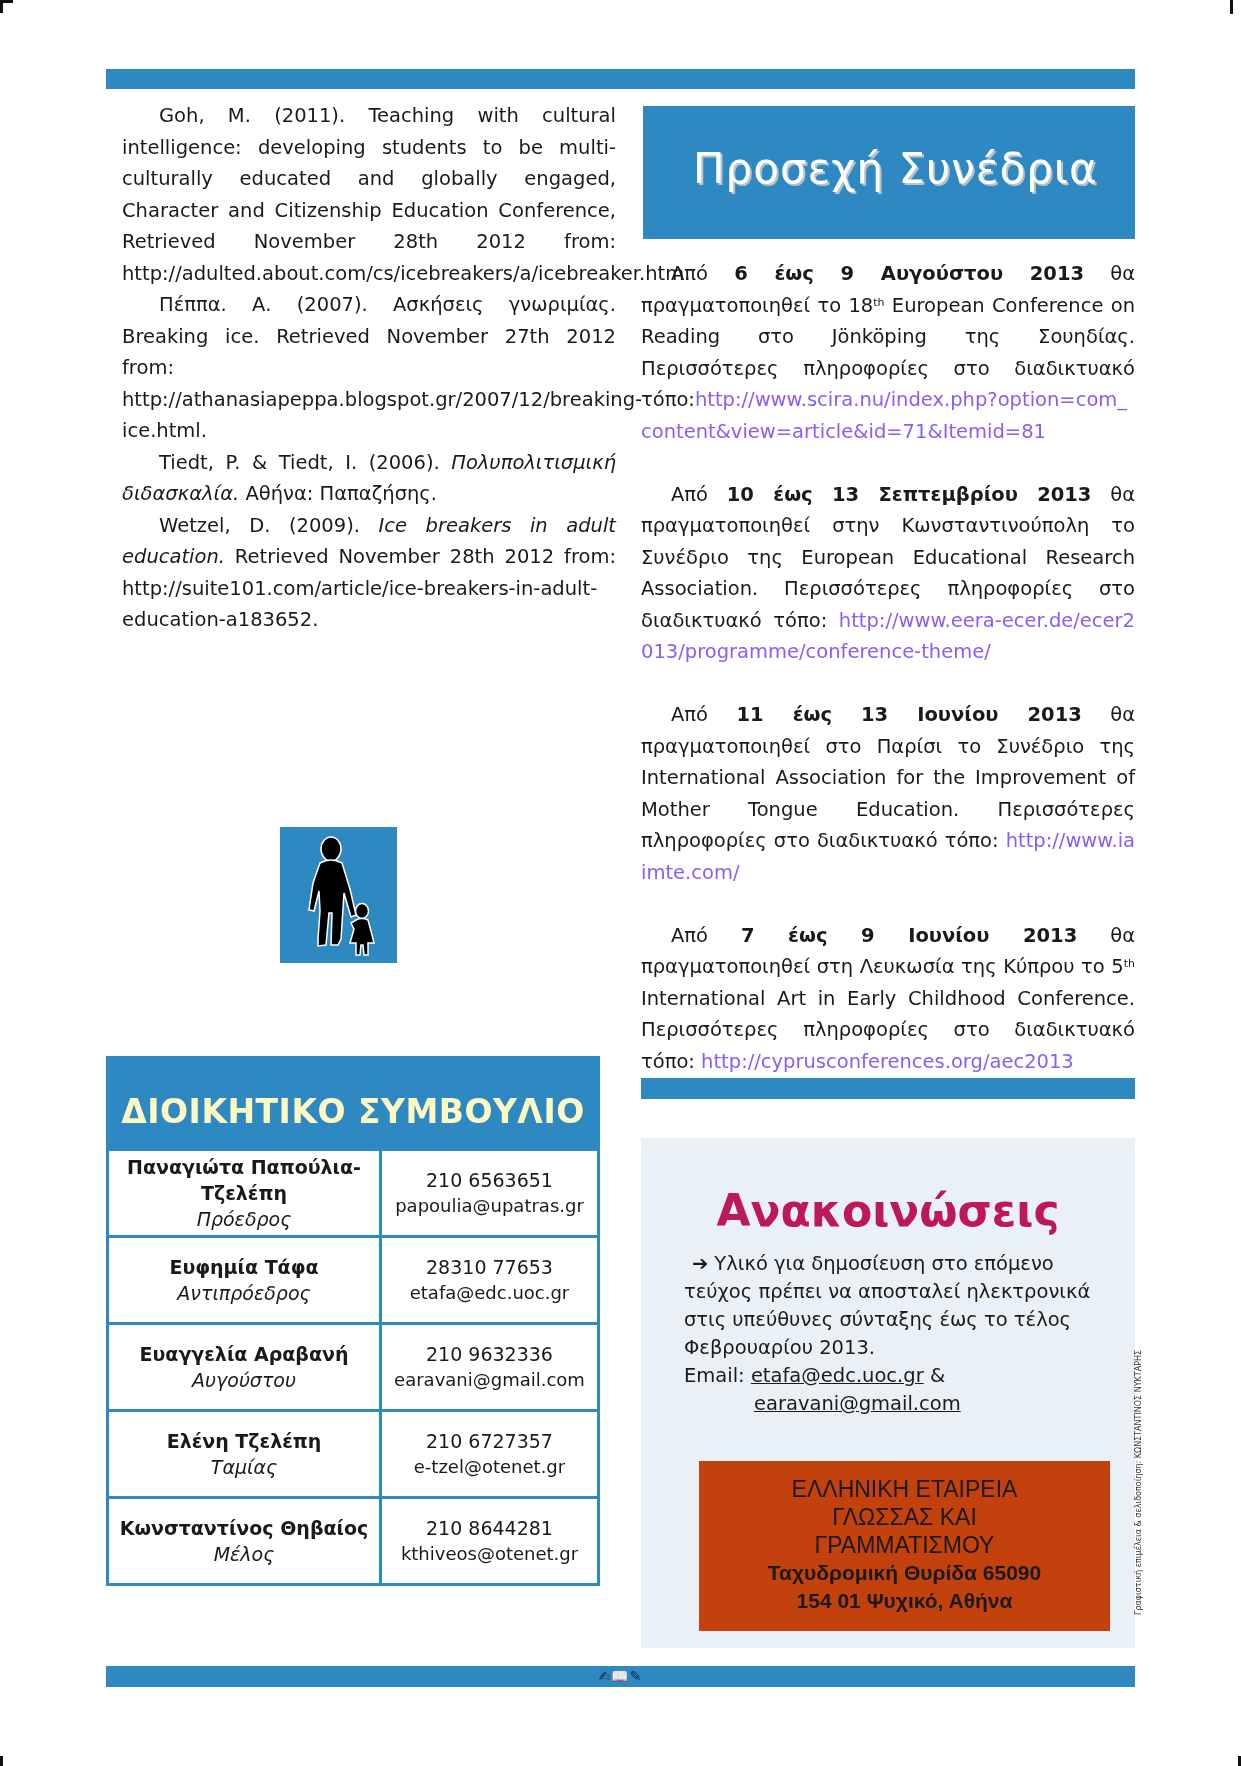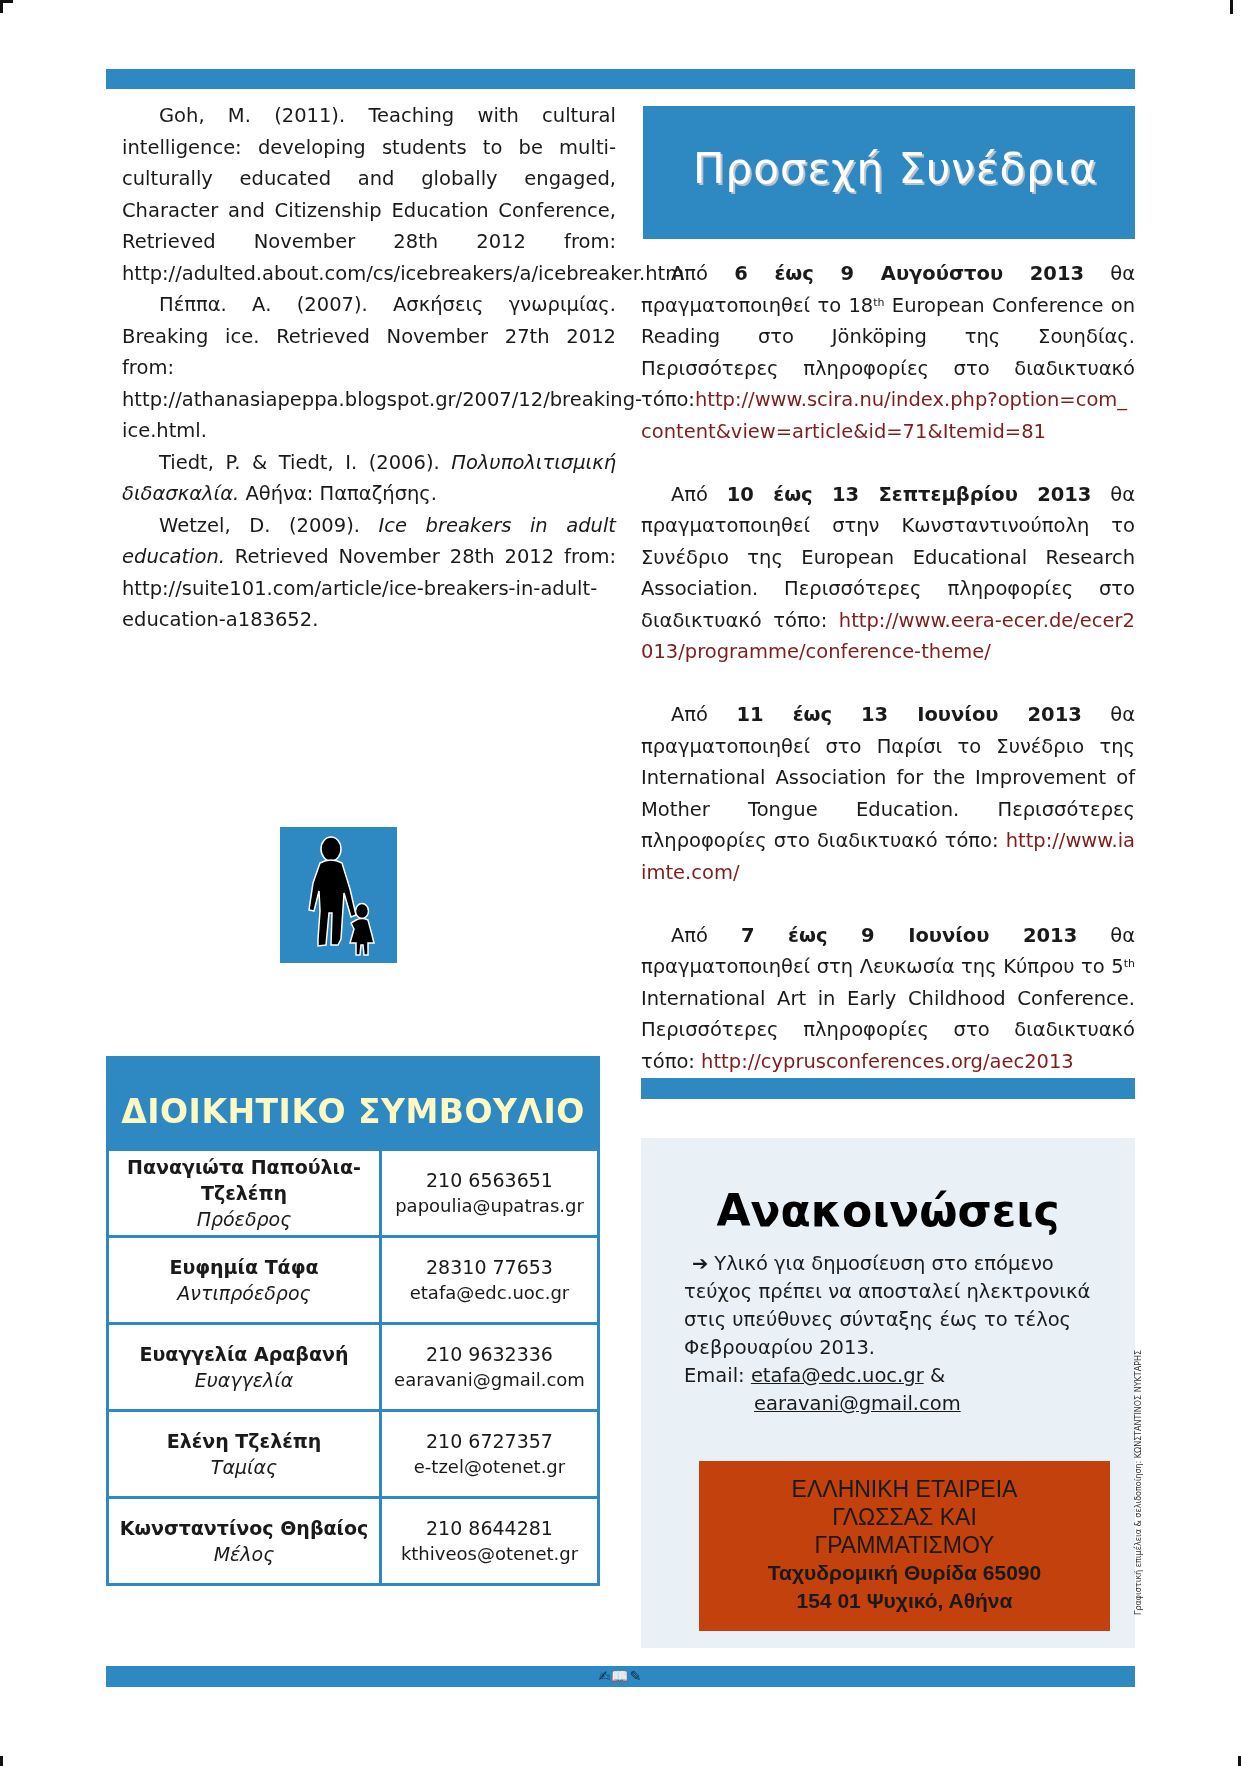--- a/index.html
+++ b/index.html
@@ -33,27 +33,27 @@
   .bphone { font-size:19px; line-height:25px; display:block; }
   .bemail { font-size:18px; line-height:25px; display:block; }
 
   .conf-title-box { position:absolute; left:643px; top:106px; width:492px; height:133px; background:#2e88c1; }
   .conf-title { position:absolute; left:50px; top:38px; font-size:42px; font-weight:normal; color:#ffffff;
                 text-shadow: 2px 2px 0 #b8c2cc; letter-spacing:1px; }
 
   .col-right { position:absolute; left:641px; top:258px; width:494px; }
   .conf { font-size:19.5px; line-height:31.5px; text-align:justify; margin:0 0 31.5px 0; text-indent:30px; }
   .conf b { font-weight:bold; }
-  .conf a { color:#7f1d1d; text-decoration:none; word-break:break-all; }
+  .conf a { color:#8b5cf6; text-decoration:none; word-break:break-all; }
   .conf sup { font-size:11px; vertical-align:6px; line-height:0; }
 
   .mid-bar { left:641px; top:1078px; width:494px; height:21px; }
 
   .announce-box { position:absolute; left:641px; top:1138px; width:494px; height:510px; background:#e9f1f7; }
-  .announce-title { position:absolute; left:0; width:100%; top:47px; text-align:center; font-size:44px; font-weight:bold; color:#000000; }
+  .announce-title { position:absolute; left:0; width:100%; top:47px; text-align:center; font-size:44px; font-weight:bold; color:#be185d; }
   .announce-text { position:absolute; left:43px; top:112px; width:420px; font-size:19.5px; line-height:28px; }
   .announce-text .arrow { font-weight:bold; margin-right:6px; margin-left:8px; }
   .announce-text u { text-decoration:underline; }
   .email-line2 { display:block; padding-left:70px; }
 
   .org-box { position:absolute; left:58px; top:323px; width:411px; height:170px; background:#c2410c; text-align:center;
              font-family:"Liberation Sans", sans-serif; }
   .org-box .org-name { font-size:23px; line-height:28px; font-weight:normal; display:block; margin-top:14px; }
   .org-box .org-addr { font-size:21px; line-height:28px; font-weight:bold; display:block; }
 
@@ -117,21 +117,21 @@
         <span class="brole">Αντιπρόεδρος</span>
       </td>
       <td>
         <span class="bphone">28310 77653</span>
         <span class="bemail">etafa@edc.uoc.gr</span>
       </td>
     </tr>
     <tr>
       <td class="name-cell">
         <span class="bname">Ευαγγελία Αραβανή</span>
-        <span class="brole">Ευαγγελία</span>
+        <span class="brole">Αυγούστου</span>
       </td>
       <td>
         <span class="bphone">210 9632336</span>
         <span class="bemail">earavani@gmail.com</span>
       </td>
     </tr>
     <tr>
       <td class="name-cell">
         <span class="bname">Ελένη Τζελέπη</span>
         <span class="brole">Ταμίας</span>

